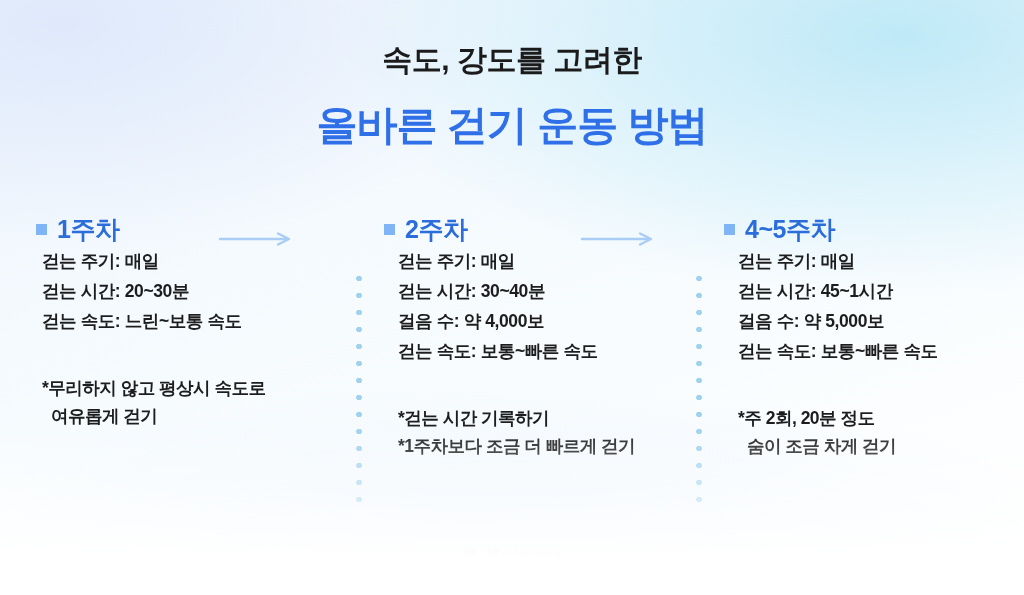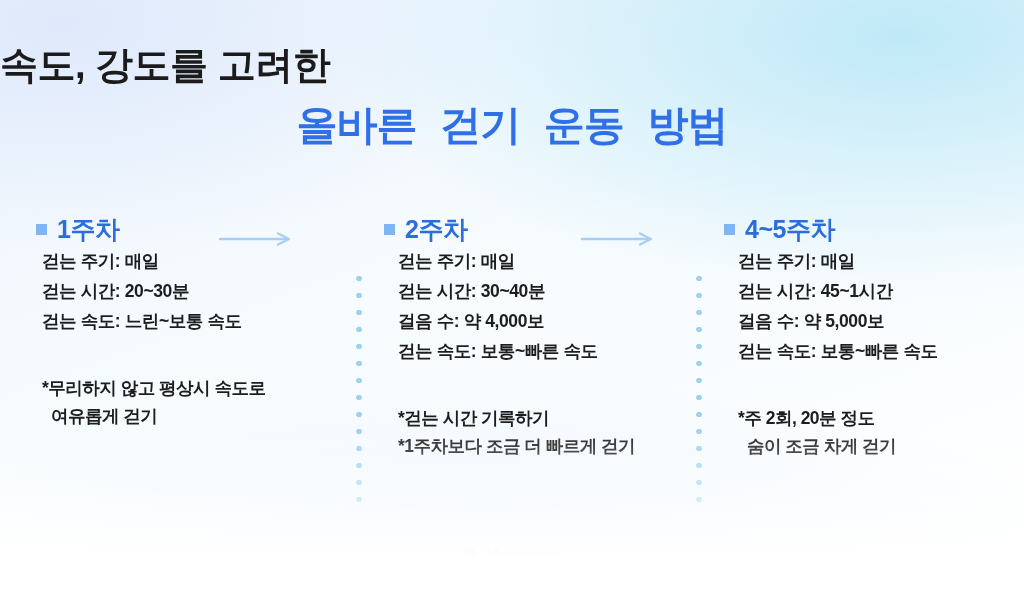--- a/index.html
+++ b/index.html
@@ -31,36 +31,36 @@
     height: 170px;
     background: linear-gradient(to bottom, rgba(255,255,255,0) 0%, #ffffff 78%);
     pointer-events: none;
   }
 
   .headline {
     position: absolute;
     top: 40px;
     left: 0;
     width: 100%;
-    font-size: 38px;
+    text-align: center;
+    font-size: 30px;
     font-weight: bold;
     color: #1b1b1b;
     letter-spacing: -0.5px;
   }
   .title {
     position: absolute;
     top: 98px;
     left: 0;
     width: 100%;
     text-align: center;
     font-size: 41px;
     font-weight: bold;
     color: #2f6fe8;
     letter-spacing: -1px;
-    font-family: Liberation Mono, monospace;
   }
 
   .columns {
     position: absolute;
     top: 212px;
     left: 14px;
     width: 916px;
     height: 300px;
   }
   .col {

